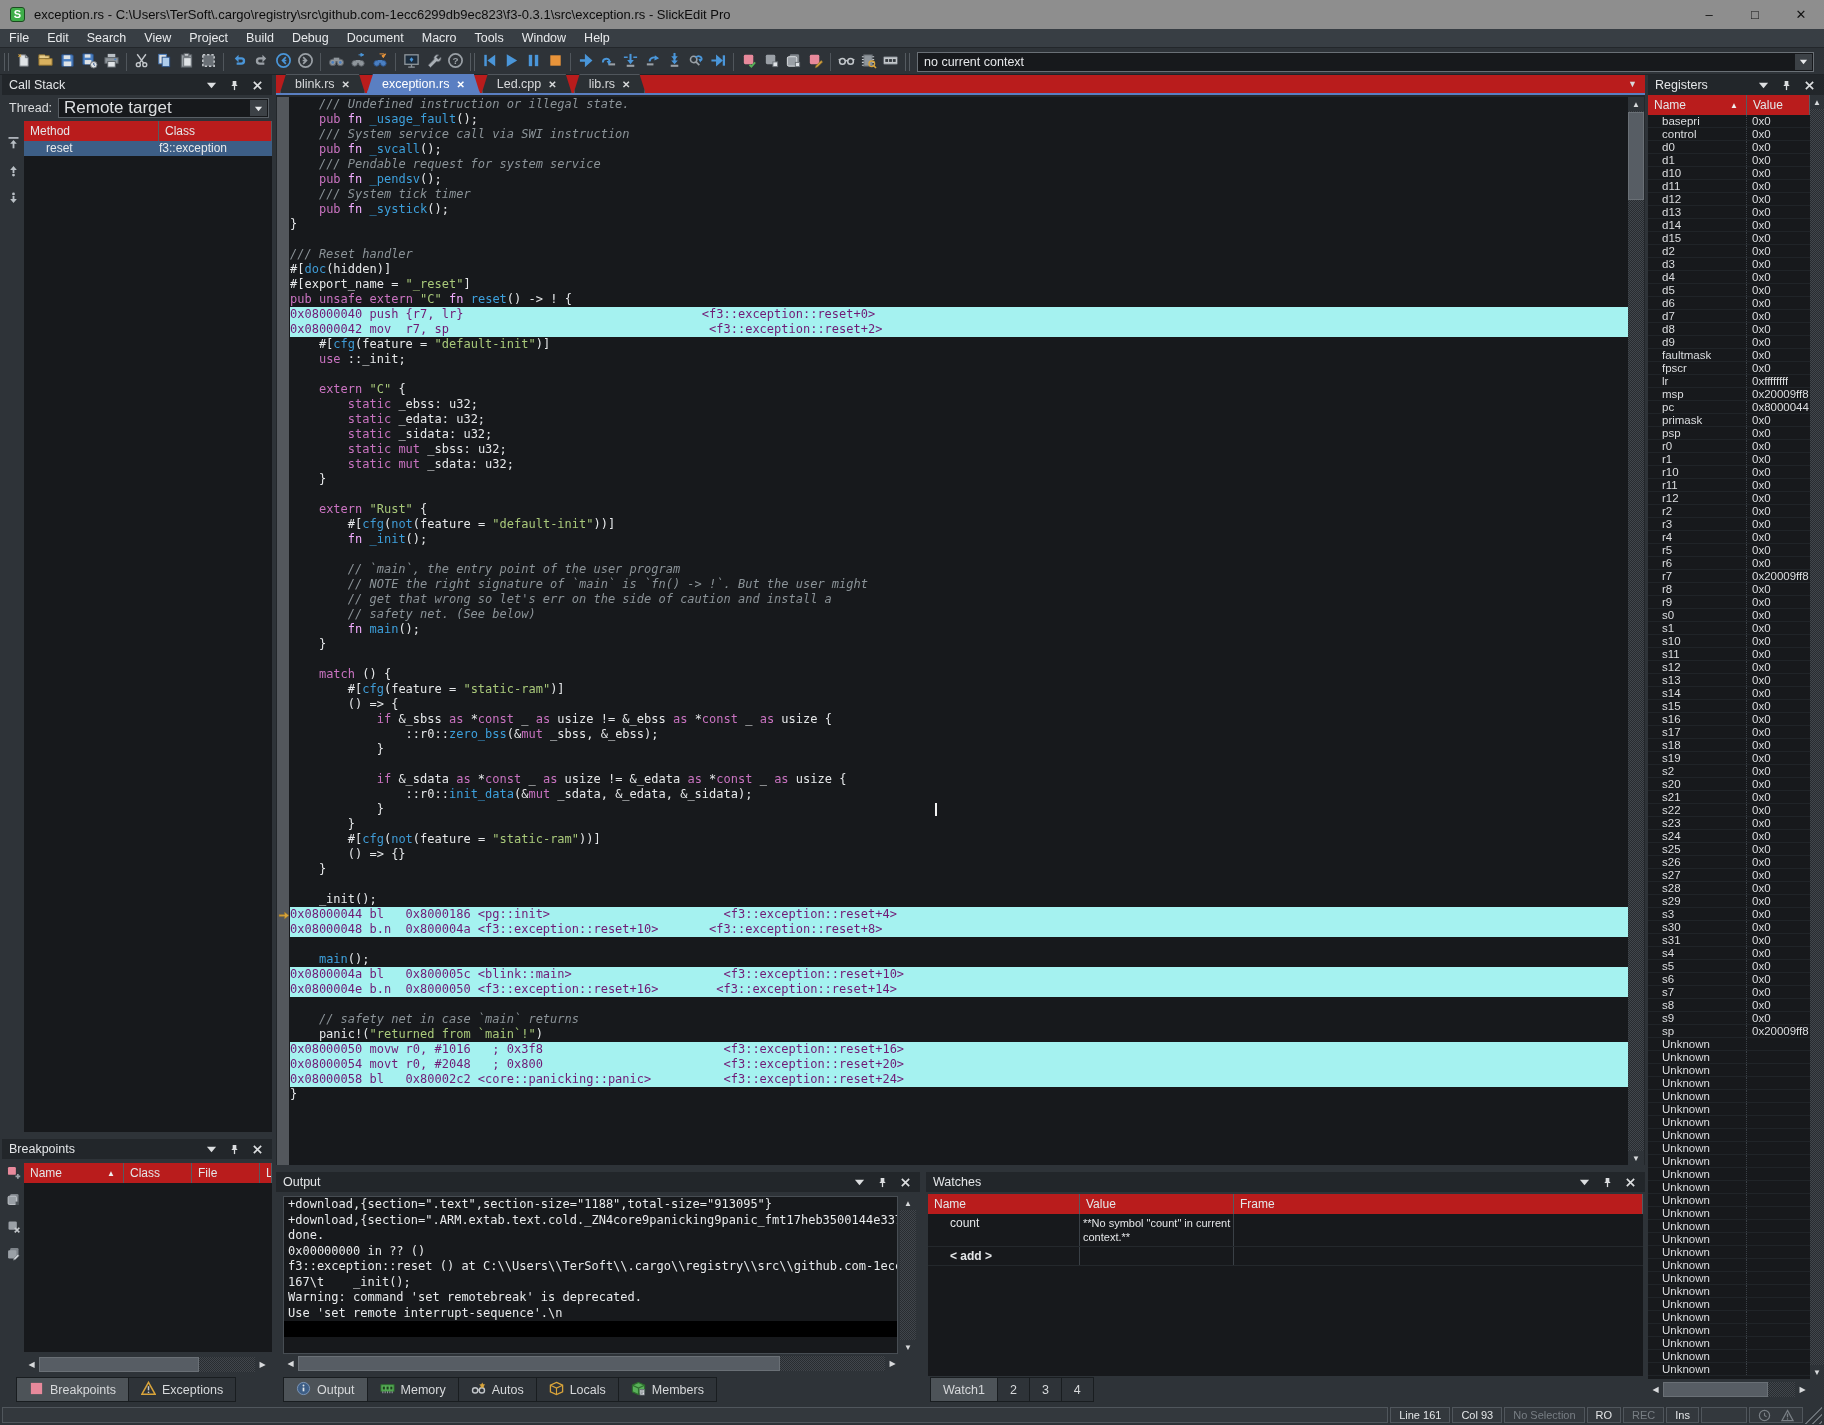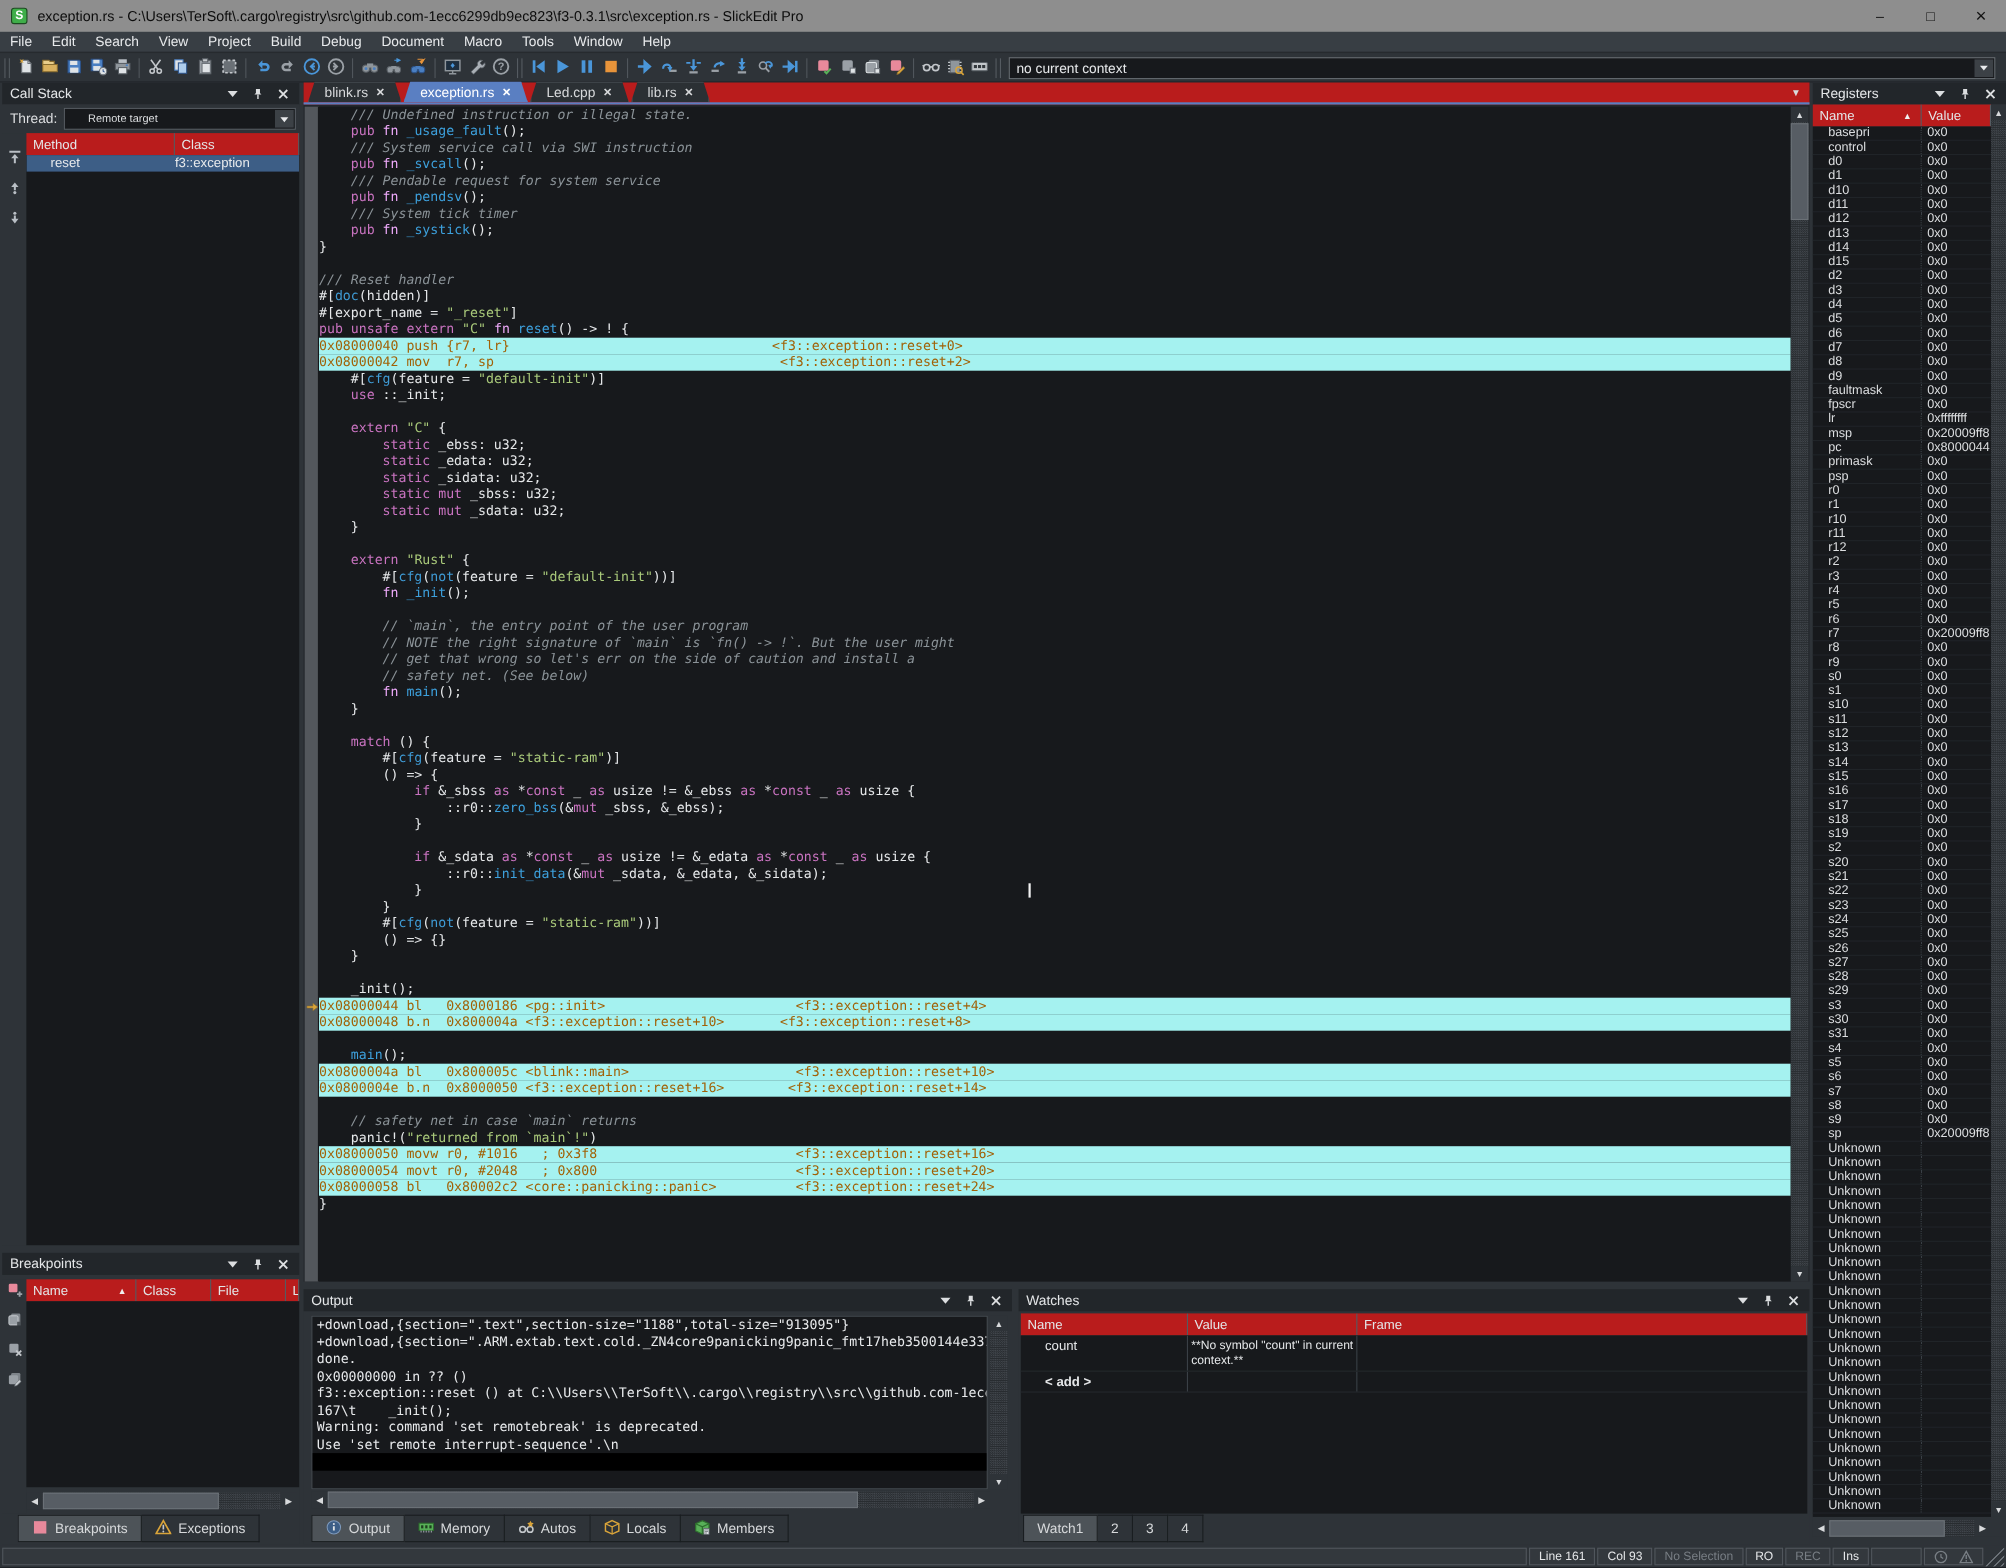--- a/index.html
+++ b/index.html
@@ -61,21 +61,21 @@
   .hscroll { position:absolute; height:15px; display:flex; }
   .hscroll .sb-arrow { width:15px; height:15px; flex:none; }
   .hscroll .mid { flex:1; position:relative; }
 
   
   #callstack-thread { position:absolute; left:0; right:0; top:20px; height:26px; background:#2e3338;
                       display:flex; align-items:center; }
   #thread-label { width:56px; padding-left:7px; font-size:12.5px; }
   #thread-combo { flex:1; margin-right:3px; height:20px; background:#17191c; border:1px solid #585e64;
                   position:relative; display:flex; align-items:center; }
-  #thread-combo .cc-text { padding-left:21px; font-size:10px; }
+  #thread-combo .cc-text { padding-left:5px; font-size:17px; }
   #thread-combo .cc-btn { position:absolute; right:1px; top:1px; bottom:1px; width:17px; background:#3c4146;
                           display:flex; align-items:center; justify-content:center; }
   .side-strip { position:absolute; left:0; top:46px; bottom:0; width:22px; background:#2e3338;
                 display:flex; flex-direction:column; align-items:center; padding-top:14px; gap:10px; }
   .side-strip .ss-ic { width:18px; height:18px; display:flex; align-items:center; justify-content:center; }
   .side-strip svg { width:15px; height:15px; }
 
   
   #editor { position:absolute; left:276px; top:75px; width:1369px; height:1090px; background:#23272b; }
   #tabbar { position:absolute; left:0; top:0; right:0; height:20px; background:#b91c1c;
@@ -86,21 +86,21 @@
   .etab.active { background:#5a7fc2; color:#ffffff; border-color:#5a7fc2; }
   .etab .tab-close { margin-left:7px; font-size:10px; font-weight:bold; color:#d7d9db; }
   .etab.active .tab-close { color:#fff; }
   #tab-list-btn { position:absolute; right:8px; top:4px; color:#d8dadc; font-size:9px; }
   #gutter { position:absolute; left:1px; top:22px; width:13px; bottom:0; background:#53575c;
             border-right:1px solid #17191c; }
   #code-view { position:absolute; left:14px; top:22px; right:17px; bottom:0; background:#17191c;
                overflow:hidden; font-family:"DejaVu Sans Mono", monospace; font-size:12px; }
   .code-line { position:relative; height:15px; line-height:15px; white-space:pre; }
   .code-line.hl { background:#a5f2f0; }
-  .code-line .d { color:#a16207; }
+  .code-line .d { color:#701a75; }
   .cl-p { color:#e6e8ea; } .cl-c { color:#8b9398; font-style:italic; } .cl-k { color:#c973c0; }
   .cl-f { color:#f0abfc; } .cl-n { color:#3da0dc; } .cl-s { color:#a9c97a; } .cl-a { color:#3f9bd5; }
   #exec-arrow { position:absolute; left:0; width:13px; height:10px; display:flex; align-items:center;
                 justify-content:center; }
   #cursor-caret { position:absolute; width:2px; height:13px; background:#f2f2f2; }
   #editor-vscroll { position:absolute; right:1px; top:22px; width:16px; bottom:0; }
   .vscroll .sb-arrow { position:absolute; left:0; width:16px; height:14px; }
   #editor-vscroll .sb-track { position:absolute; left:0; right:0; top:14px; bottom:14px; }
   #editor-vscroll .sb-thumb { position:absolute; left:0; width:16px; }
 

